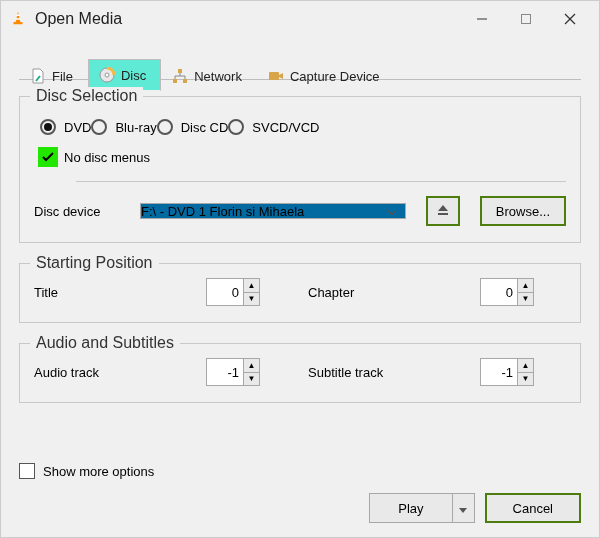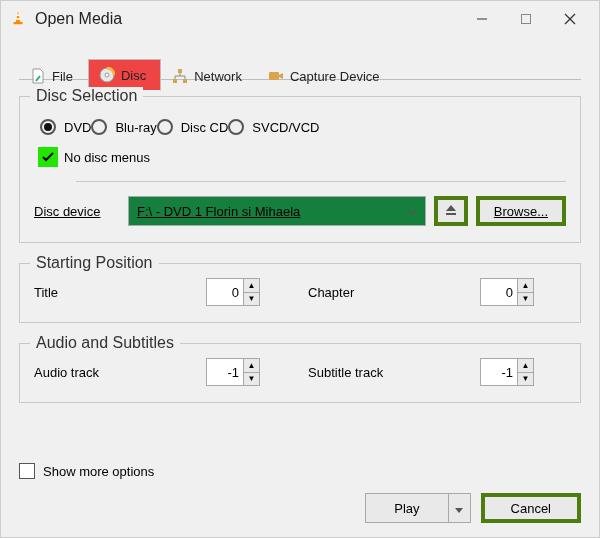--- a/index.html
+++ b/index.html
@@ -6,38 +6,38 @@
 body { background: #f0f0f0; width: 600px; height: 538px; overflow: hidden; }
 .window { width: 600px; height: 538px; background: #f0f0f0; border: 1px solid #ccc; display: flex; flex-direction: column; }
 .titlebar { display: flex; align-items: center; height: 36px; padding: 0 8px; }
 .titlebar .app-icon { width: 18px; height: 18px; margin-right: 8px; }
 .titlebar .title { flex: 1; font-size: 16px; color: #222; }
 .titlebar .winbtns { display: flex; gap: 18px; padding-right: 8px; }
 .titlebar .winbtn { width: 26px; height: 26px; display: flex; align-items: center; justify-content: center; color: #333; }
 .tabs-wrap { padding: 10px 18px 0 18px; }
 .tabs { display: flex; align-items: flex-end; border-bottom: 1px solid #bdbdbd; }
 .tab { display: flex; align-items: center; gap: 6px; padding: 7px 14px 7px 10px; border: 1px solid transparent; border-bottom: none; position: relative; top: 12px; color: #222; background: transparent; }
-.tab.active { background: #ef4444; border-color: #bdbdbd; border-bottom: 1px solid #f0f0f0; }
+.tab.active { background: #5eead4; border-color: #bdbdbd; border-bottom: 1px solid #f0f0f0; }
 .tab .tab-icon { width: 16px; height: 16px; display: inline-flex; align-items: center; justify-content: center; }
 .content { flex: 1; padding: 6px 18px 10px 18px; display: flex; flex-direction: column; gap: 10px; }
 .group { border: 1px solid #c8c8c8; padding: 14px 14px 16px 14px; position: relative; margin-top: 10px; }
 .group .legend { position: absolute; top: -10px; left: 10px; background: #f0f0f0; padding: 0 6px; color: #333; font-size: 16px; }
 .radio-row { display: flex; padding: 8px 6px 4px 6px; align-items: flex-end; }
 .radio { display: flex; align-items: center; gap: 8px; }
 .radio .r-outer { width: 16px; height: 16px; border: 2px solid #555; border-radius: 50%; display: flex; align-items: center; justify-content: center; }
 .radio .r-inner { width: 8px; height: 8px; border-radius: 50%; background: #111; }
 .check-row { display: flex; align-items: center; gap: 6px; padding: 8px 4px 4px 4px; }
 .checkbox { width: 20px; height: 20px; background: #23e600; display: flex; align-items: center; justify-content: center; border: 1px solid #23e600; }
 .checkbox svg { width: 14px; height: 14px; }
 .hr { height: 1px; background: #c8c8c8; margin: 10px 0 14px 42px; }
-.device-row { display: flex; align-items: center; gap: 8px; text-decoration: underline; }
+.device-row { display: flex; align-items: center; gap: 20px; }
 .device-row .lbl { width: 86px; }
-.select { flex: 1; height: 30px; border: 1px solid #a8a8a8; background: #15803d; display: flex; align-items: center; padding: 0 8px; position: relative; }
+.select { flex: 1; height: 16px; border: 1px solid #a8a8a8; background: #0369a1; display: flex; align-items: center; padding: 0 0; position: relative; }
 .select .chev { position: absolute; right: 8px; top: 50%; transform: translateY(-50%); }
-.btn { height: 30px; border: 4px solid #4d7c0f; background: #e9e9e9; padding: 0 14px; display: inline-flex; align-items: center; justify-content: center; }
+.btn { height: 30px; border: 2px solid #4d7c0f; background: #e9e9e9; padding: 0 14px; display: inline-flex; align-items: center; justify-content: center; }
 .eject-btn { width: 34px; padding: 0; }
 .pos-row { display: flex; align-items: center; gap: 12px; }
 .pos-row .lbl { width: 160px; }
 .spinner { width: 54px; height: 28px; border: 1px solid #a8a8a8; background: #fff; display: flex; }
 .spinner .val { flex: 1; display: flex; align-items: center; justify-content: flex-end; padding-right: 4px; }
 .spinner .arrows { width: 16px; display: flex; flex-direction: column; border-left: 1px solid #a8a8a8; }
 .spinner .arrows div { flex: 1; display: flex; align-items: center; justify-content: center; font-size: 8px; background: #e9e9e9; }
 .spinner .arrows div:first-child { border-bottom: 1px solid #a8a8a8; }
 .bottom { padding: 8px 18px 14px 18px; display: flex; flex-direction: column; gap: 14px; }
 .show-more { display: flex; align-items: center; gap: 8px; }

